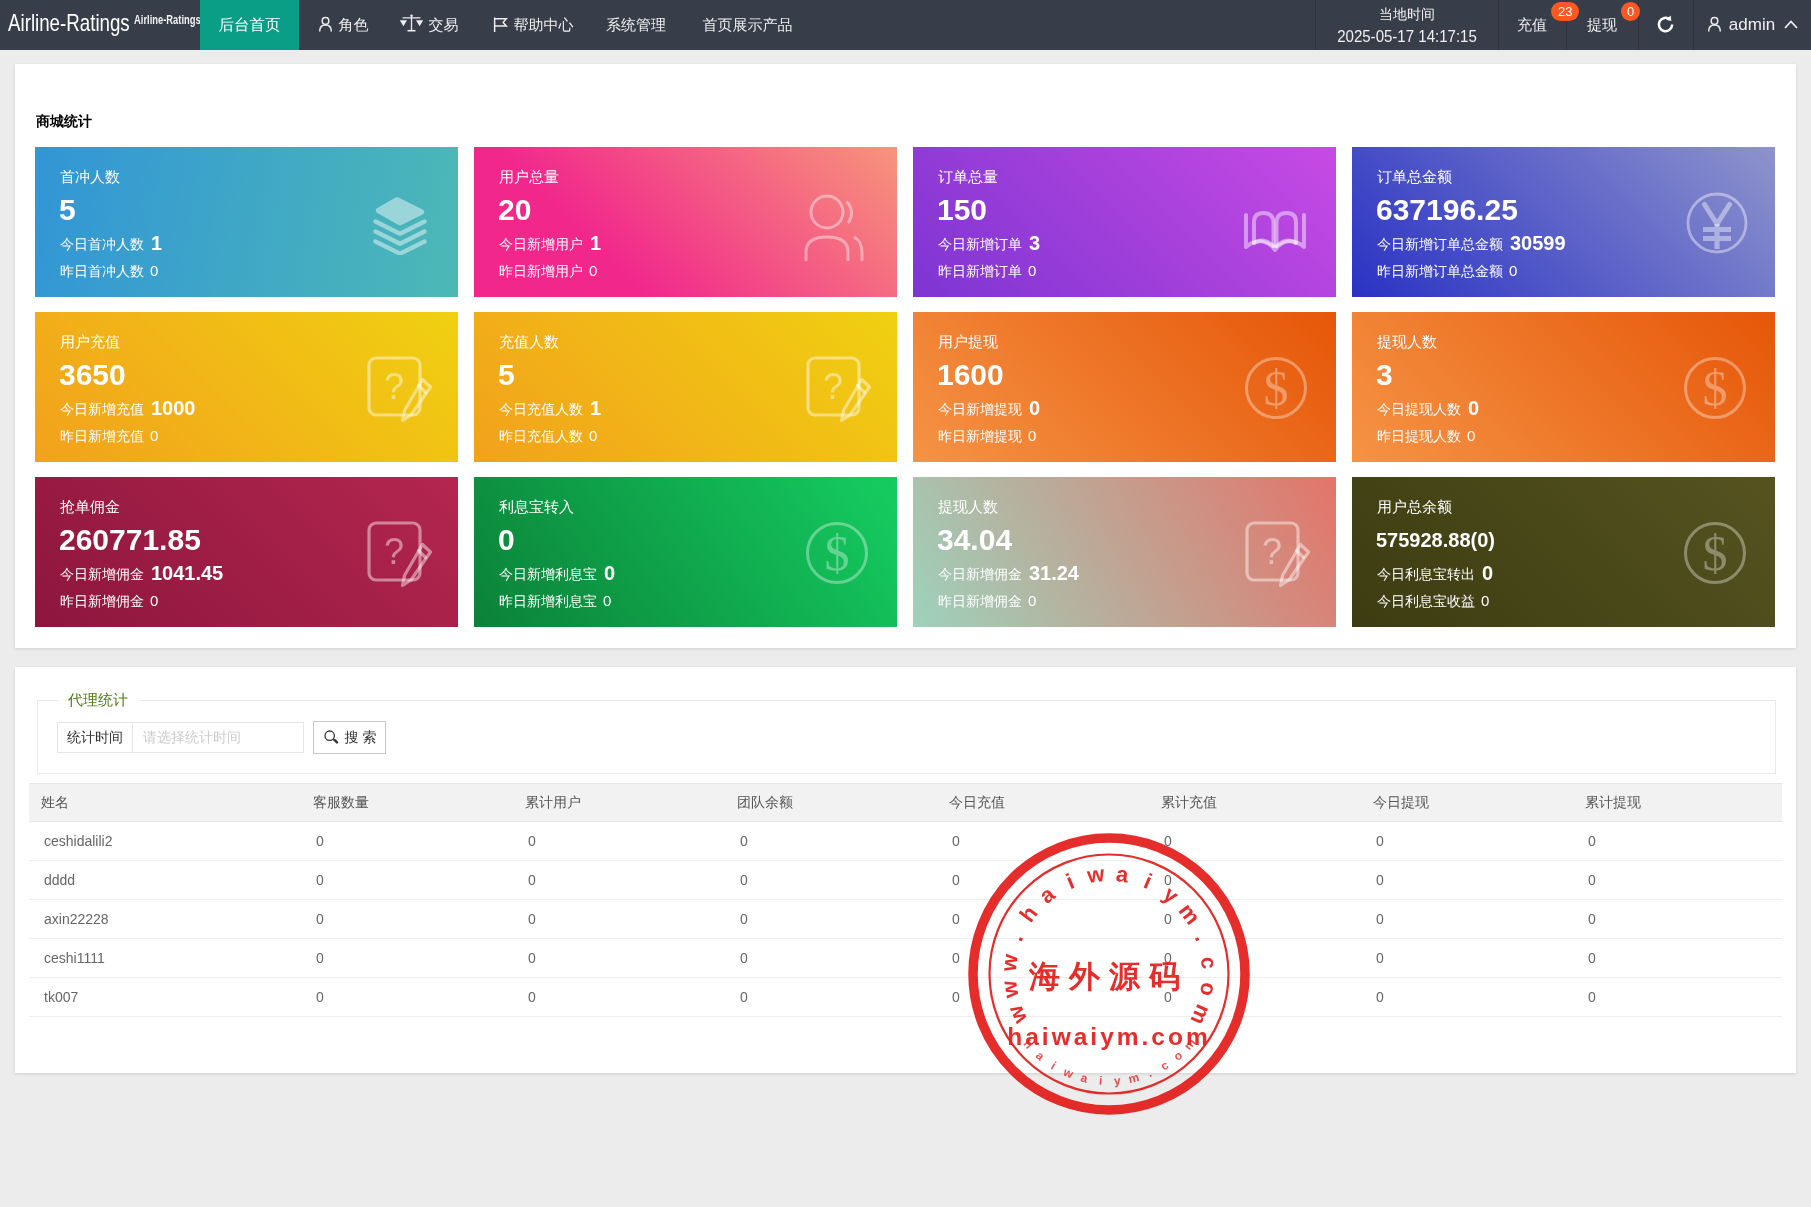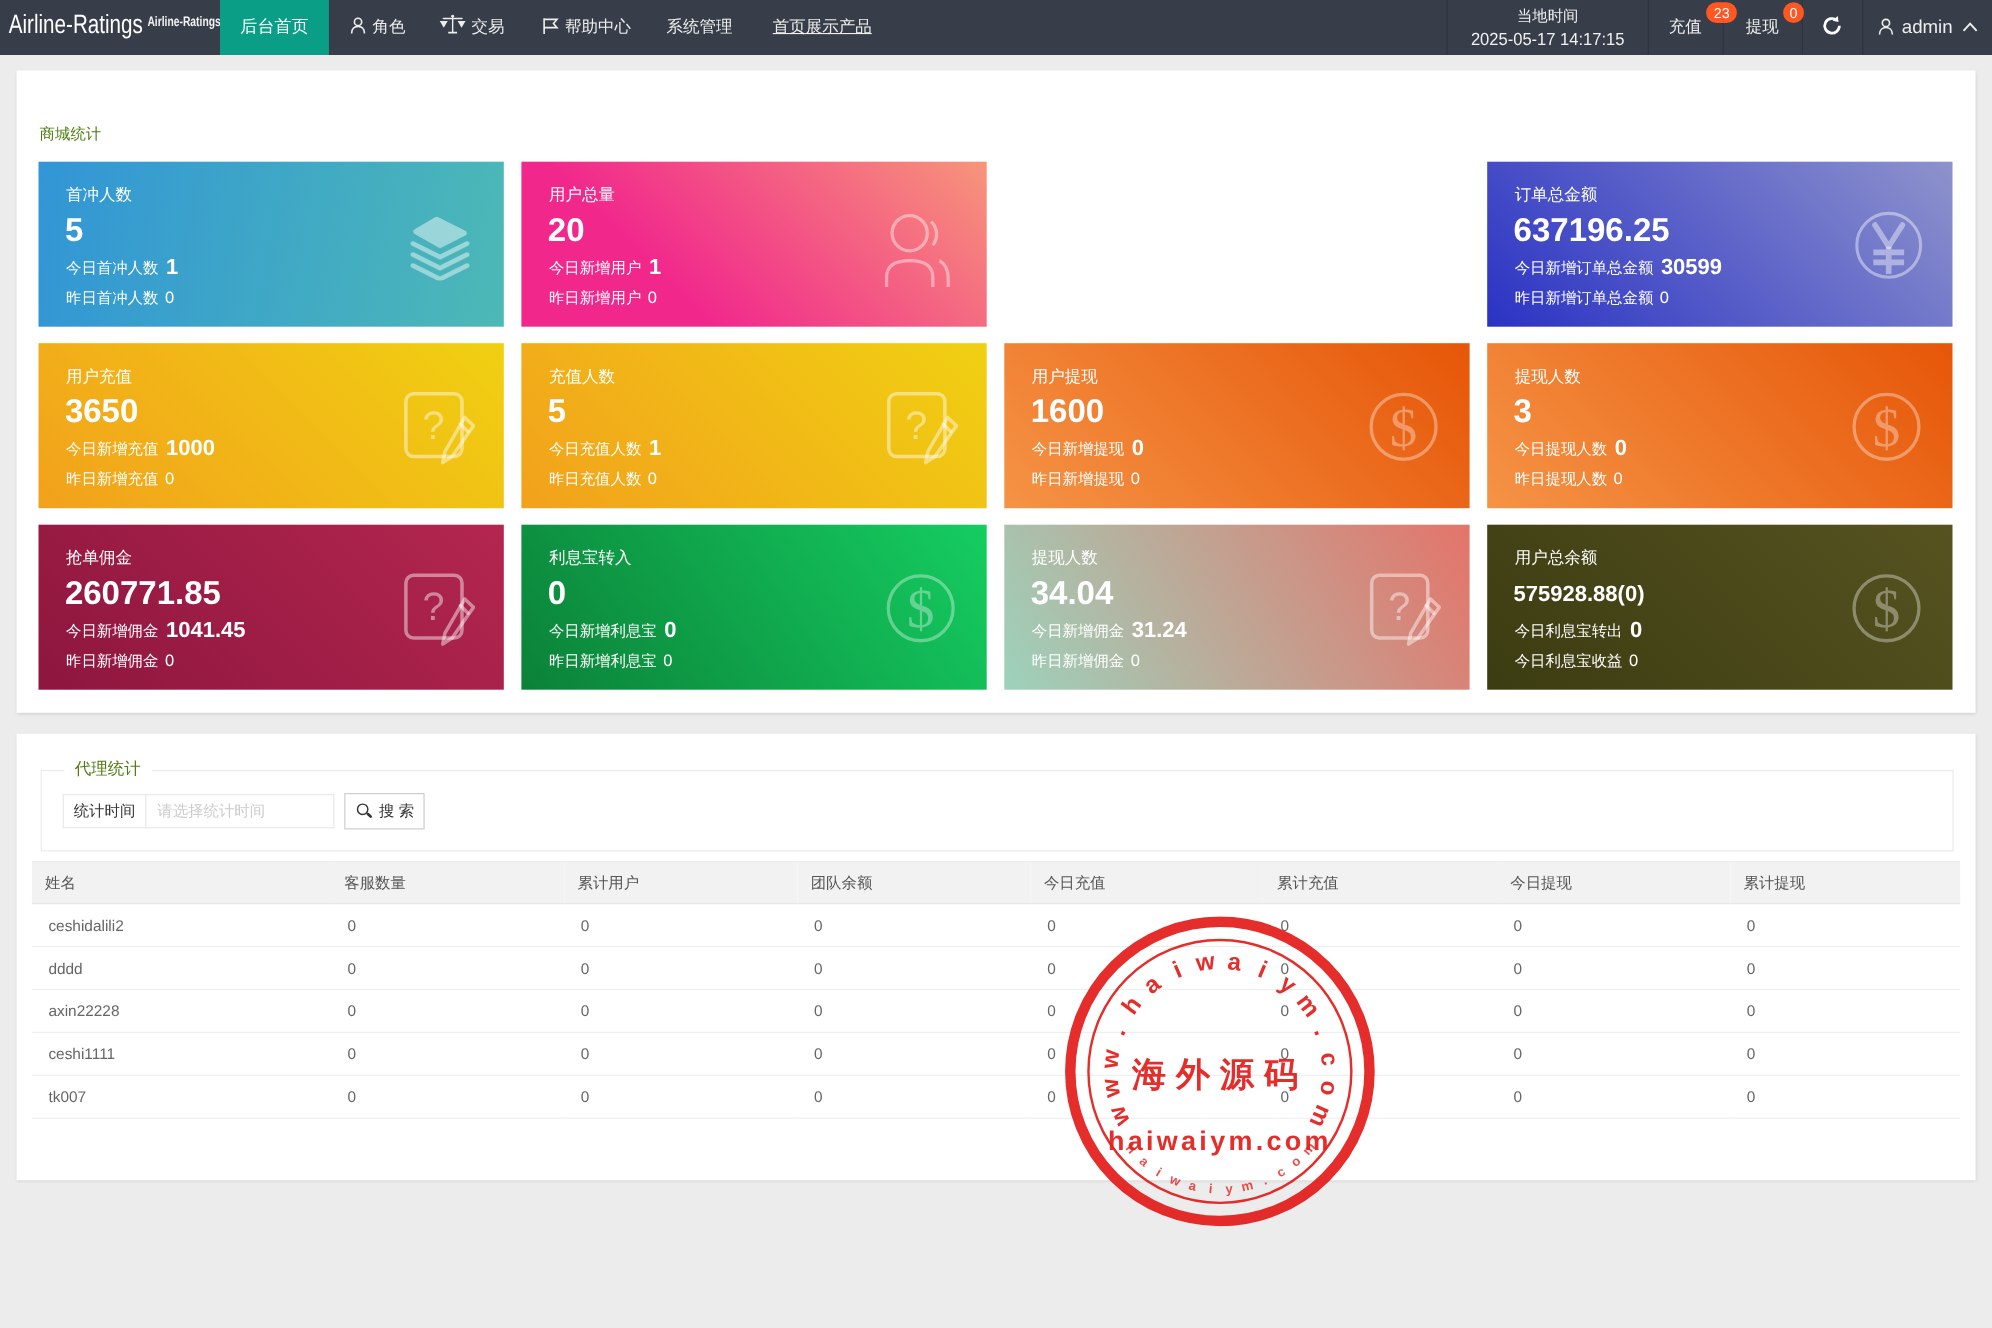--- a/index.html
+++ b/index.html
@@ -9,21 +9,21 @@
 .brand-sub { position:absolute; left:134px; top:13px; color:#f2f2f2; font-size:12.5px; font-weight:bold; transform:scaleX(0.75); transform-origin:left; white-space:nowrap; }
 .navitem { position:absolute; top:0; height:50px; line-height:50px; color:#eee; font-size:15px; text-align:center; white-space:nowrap; }
 .nav-active { background:#0b9e87; color:#fff; }
 .nsep { position:absolute; top:0; width:1px; height:50px; background:#2e333d; }
 .badge { position:absolute; z-index:5; background:#ff5722; color:#fff; font-size:13px; line-height:19px; border-radius:10px; padding:0 7px; top:2px; text-align:center; }
 .timeblk { position:absolute; top:0; color:#f0f0f0; text-align:center; }
 .panel { position:absolute; left:15px; width:1781px; background:#fff; box-shadow:0 1px 3px rgba(0,0,0,0.12); }
 #p1 { top:64px; height:584px; }
 #p2 { top:667px; height:406px; }
 .timeline { position:absolute; top:24px; width:100%; text-align:center; font-size:16px; color:#555; }
-.sectlabel { position:absolute; left:21px; top:49px; font-size:14px; color:#4d7c0f; }
+.sectlabel { position:absolute; left:21px; top:49px; font-size:14px; color:#000000;font-weight:bold; }
 .card { position:absolute; width:423px; height:150px; color:#fff; }
 .card .t { position:absolute; left:25px; top:21px; font-size:15px; }
 .card .n { position:absolute; left:24px; top:46px; font-size:30px; font-weight:bold; }
 .card .l3 { position:absolute; left:25px; top:85px; font-size:14px; }
 .card .l4 { position:absolute; left:25px; top:115px; font-size:14px; }
 .card b.big { font-size:20px; vertical-align:-1px; margin-left:3px; }
 .card b.sm { font-size:15px; font-weight:normal; margin-left:2px; }
 .cicon { position:absolute; right:26px; top:44px; width:64px; height:64px; }
 .agentbox { position:absolute; left:22px; top:33px; width:1739px; height:74px; border:1px solid #e9e9e9; }
 .agentleg { position:absolute; left:43px; top:23px; background:#fff; padding:0 10px; font-size:15px; color:#4d7c0f; line-height:20px; }
@@ -50,21 +50,21 @@
         <path d="M12.5 3 L12.5 16"></path>
         <path d="M8.5 16.7 L16.5 16.7" stroke-width="1.6"></path>
         <circle cx="12.5" cy="1.8" r="1.3" fill="#eee" stroke="none"></circle>
         <path d="M0.8 6.2 L8 6.2 L4.4 12.2 Z" fill="#eee" stroke="none"></path>
         <path d="M17 6.2 L24.2 6.2 L20.6 12.2 Z" fill="#eee" stroke="none"></path>
       </svg> 交易</div>
   <div class="navitem" style="left:478px;width:110px;"><svg style="vertical-align:-3px" width="17" height="17" viewBox="0 0 16 16" fill="none" stroke="#eee" stroke-width="1.4">
         <path d="M2.5 1.5 L2.5 15 M2.5 2.5 L13.5 2.5 L10.5 6 L13.5 9.5 L2.5 9.5"></path>
       </svg> 帮助中心</div>
   <div class="navitem" style="left:606px;width:60px;">系统管理</div>
-  <div class="navitem" style="left:700px;width:95px;text-decoration:underline;">首页展示产品</div>
+  <div class="navitem" style="left:700px;width:95px;">首页展示产品</div>
   <div class="nsep" style="left:1315px;"></div>
   <div class="timeblk" style="left:1316px;width:182px;">
       <div style="font-size:14px;margin-top:6px;">当地时间</div>
       <div style="font-size:16px;margin-top:4px;transform:scaleX(0.94);">2025-05-17 14:17:15</div>
     </div>
   <div class="nsep" style="left:1498px;"></div>
   <div class="navitem" style="left:1498px;width:68px;">充值</div>
   <div class="badge" style="left:1551px;">23</div>
   <div class="nsep" style="left:1566px;"></div>
   <div class="navitem" style="left:1566px;width:72px;">提现</div>
@@ -99,20 +99,33 @@
 <div class="card" style="left:459px;top:83px;background:linear-gradient(45deg,#f1278c 30%,#f7957b 100%);">
 <div class="t">用户总量</div>
       <div class="n" style="">20</div>
 <div class="l3">今日新增用户 <b class="big">1</b></div>
 <div class="l4">昨日新增用户 <b class="sm">0</b></div>
 <svg class="cicon" style="width:62px;height:70px;top:46px;right:33px;" viewBox="0 0 62 70" fill="none" stroke="#ffffff" stroke-opacity="0.42" stroke-width="3">
 <circle cx="25" cy="19" r="16"></circle>
 <path d="M4 68 L4 59 C4 48 13 44 25 44 C37 44 46 48 46 59 L46 68"></path>
 <path d="M44.5 8.5 a16 16 0 0 1 1.5 21.5"></path>
 <path d="M52 44 c6 3 8 9 8 16 l0 8"></path>
+</svg>
+    </div>
+<div class="card" style="left:898px;top:83px;background:linear-gradient(45deg,#7d35d2,#c84ae4);">
+<div class="t">订单总量</div>
+      <div class="n" style="">150</div>
+<div class="l3">今日新增订单 <b class="big">3</b></div>
+<div class="l4">昨日新增订单 <b class="sm">0</b></div>
+<svg class="cicon" style="width:66px;height:56px;top:51px;right:28px;" viewBox="0 0 66 56" fill="none" stroke="#ffffff" stroke-opacity="0.45" stroke-width="4" stroke-linecap="round" stroke-linejoin="round">
+<path d="M12 45 L12 24 Q12 15 21.5 15 Q31.5 15 31.5 25 L31.5 48"></path>
+<path d="M12 45 Q21 39 31.5 48"></path>
+<path d="M54 45 L54 24 Q54 15 44.5 15 Q34.5 15 34.5 25 L34.5 48"></path>
+<path d="M54 45 Q45 39 34.5 48"></path>
+<path d="M4 17 L4 49 C14 40 26 42 33 52 C40 42 52 40 62 49 L62 17"></path>
 </svg>
     </div>
 <div class="card" style="left:1337px;top:83px;background:linear-gradient(45deg,#2a32c4,#8e93cc);">
 <div class="t">订单总金额</div>
       <div class="n" style="">637196.25</div>
 <div class="l3">今日新增订单总金额 <b class="big">30599</b></div>
 <div class="l4">昨日新增订单总金额 <b class="sm">0</b></div>
 <svg class="cicon" viewBox="0 0 64 64" fill="none" stroke="#ffffff" stroke-opacity="0.42">
 <circle cx="32" cy="32" r="29" stroke-width="2.8"></circle>
 <path d="M19.5 13.5 L32 33 M44.5 13.5 L32 33" stroke-width="5" stroke-linecap="round"></path>

